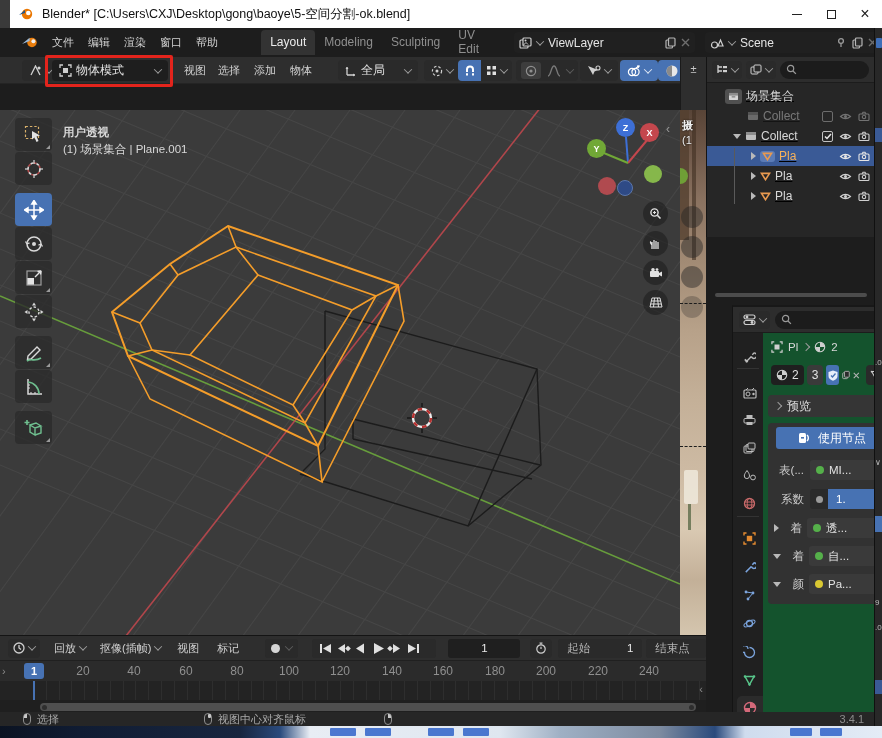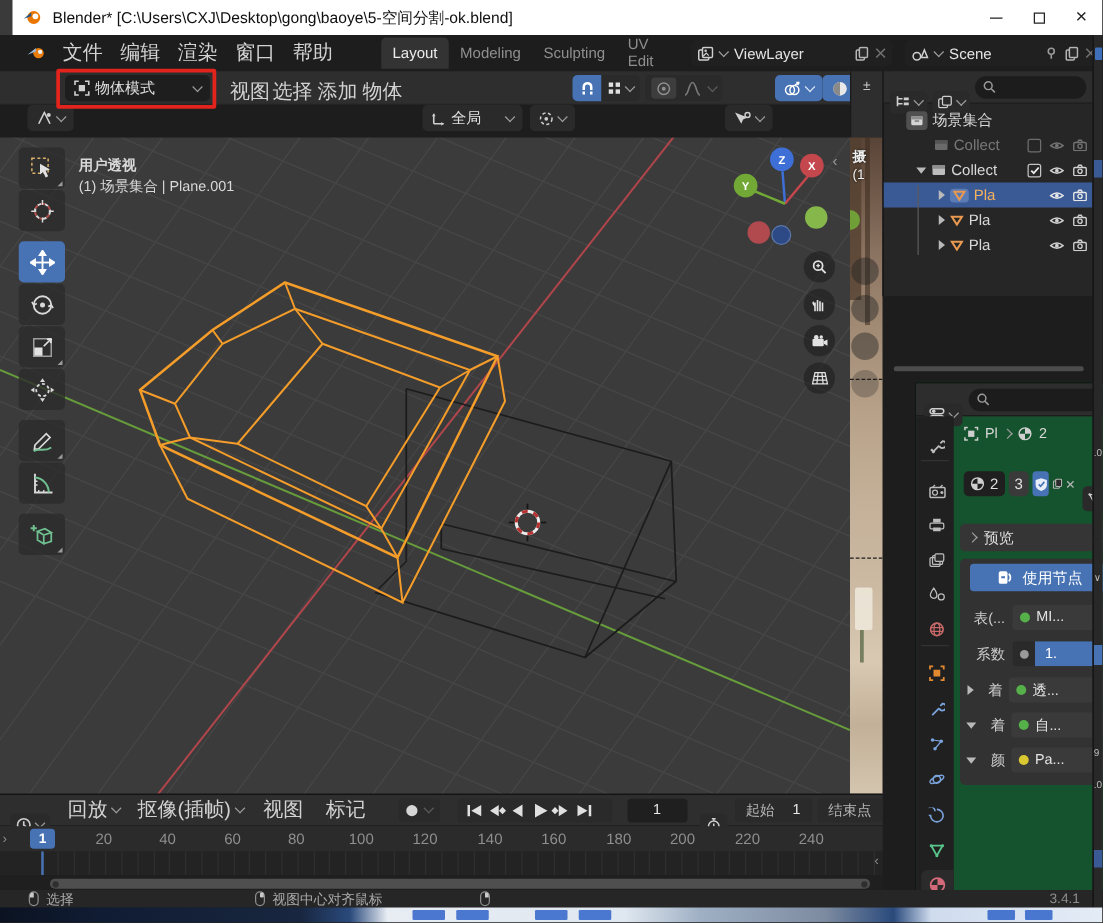--- a/index.html
+++ b/index.html
@@ -5,22 +5,22 @@
   * { margin:0; padding:0; box-sizing:border-box; }
   html,body { width:882px; height:738px; overflow:hidden; background:#1d1d1d;
     font-family:"Liberation Sans","DejaVu Sans",sans-serif; }
   .abs { position:absolute; }
   .row { display:flex; align-items:center; }
   #stage { position:relative; width:882px; height:738px; background:#1d1d1d;padding-left:36px; }
 
   
   .btn { background:#1f1f1f; border-radius:4px; display:inline-flex; align-items:center;
          gap:4px; padding:0 7px; height:22px; color:#e0e0e0; font-size:12px; }
-  .btn.flat { background:#2a2a2a;margin-top:24px; }
-  .menu { color:#d2d2d2; font-size:16px; padding:0 4px; white-space:nowrap;text-align:right; }
+  .btn.flat { background:#2a2a2a; }
+  .menu { color:#d2d2d2; font-size:11px; padding:0 4px; white-space:nowrap;text-align:right; }
   .lab  { color:#b5b5b5; font-size:12px; white-space:nowrap; }
   .cv { width:6px; height:6px; border-right:1.4px solid #9c9c9c; border-bottom:1.4px solid #9c9c9c;
         transform:rotate(45deg) translate(-1px,-1px); display:inline-block; flex:none; }
   .cv.dim { border-color:#5d5d5d; }
   .tri-r { width:0;height:0;border-left:5px solid #b9b9b9;border-top:4px solid transparent;border-bottom:4px solid transparent; }
   .tri-d { width:0;height:0;border-top:5px solid #b9b9b9;border-left:4px solid transparent;border-right:4px solid transparent; }
   .grip { width:16px; height:7px; background-image:radial-gradient(#7c7c7c 1px, transparent 1.1px);
           background-size:4px 3.5px; opacity:.8; }
   .pill-search { background:#1c1c1c; border-radius:10px; height:18px; display:flex; align-items:center; padding:0 6px; gap:4px; flex:1; }
   .subtool:after { content:""; position:absolute; right:2px; bottom:2px; width:0; height:0;
@@ -52,21 +52,21 @@
              display:flex; align-items:center; justify-content:center; }
 
   
   #strip-h { left:680px; top:57px; width:26px; height:53px; background:#2e2e2e; border-left:1px solid #1a1a1a; color:#c8c8c8; font-size:11px; display:flex; align-items:flex-start; justify-content:center; padding-top:6px;}
   #strip { left:680px; top:110px; width:26px; height:525px; overflow:hidden;
      background:linear-gradient(180deg,#584437 0,#6e5748 40px,#8a7260 90px,#a18a74 150px,#b7a189 220px,#c4b098 290px,#cdbaa3 360px,#d9c9b2 420px,#c3b098 470px,#d4c5ae 525px); }
   .ghost { position:absolute; left:1px; width:22px; height:22px; border-radius:50%; background:rgba(35,35,35,.45); }
   .dash { position:absolute; left:0; width:26px; border-top:1.5px dashed #1c1c1c; }
 
   
-  #outliner { left:706px; top:57px; width:168px; height:180px; background:#262626; border-left:1px solid #141414; }
+  #outliner { left:706px; top:57px; width:168px; height:180px; background:#262626; border-left:1px solid #141414;text-decoration:underline; }
   #outliner .hd { height:26px; background:#2d2d2d; display:flex; align-items:center; padding:0 5px; gap:4px; border-bottom:1px solid #1c1c1c;}
   .orow { display:flex; align-items:center; height:20px; font-size:12px; color:#d8d8d8; gap:4px; padding-right:4px; }
   .orow .nm { flex:1; }
   .orow.sel { background:#3a5a96; }
   .muted { opacity:.45; }
   .ricons { display:flex; align-items:center; gap:6px; }
 
   
   #props { left:732px; top:305px; width:168px; height:407px; background:#14532d; border-left:1px solid #141414; border-top:2px solid #181818; }
   #ptabs { position:absolute; left:0; top:26px; width:30px; height:381px; background:#202020; }

